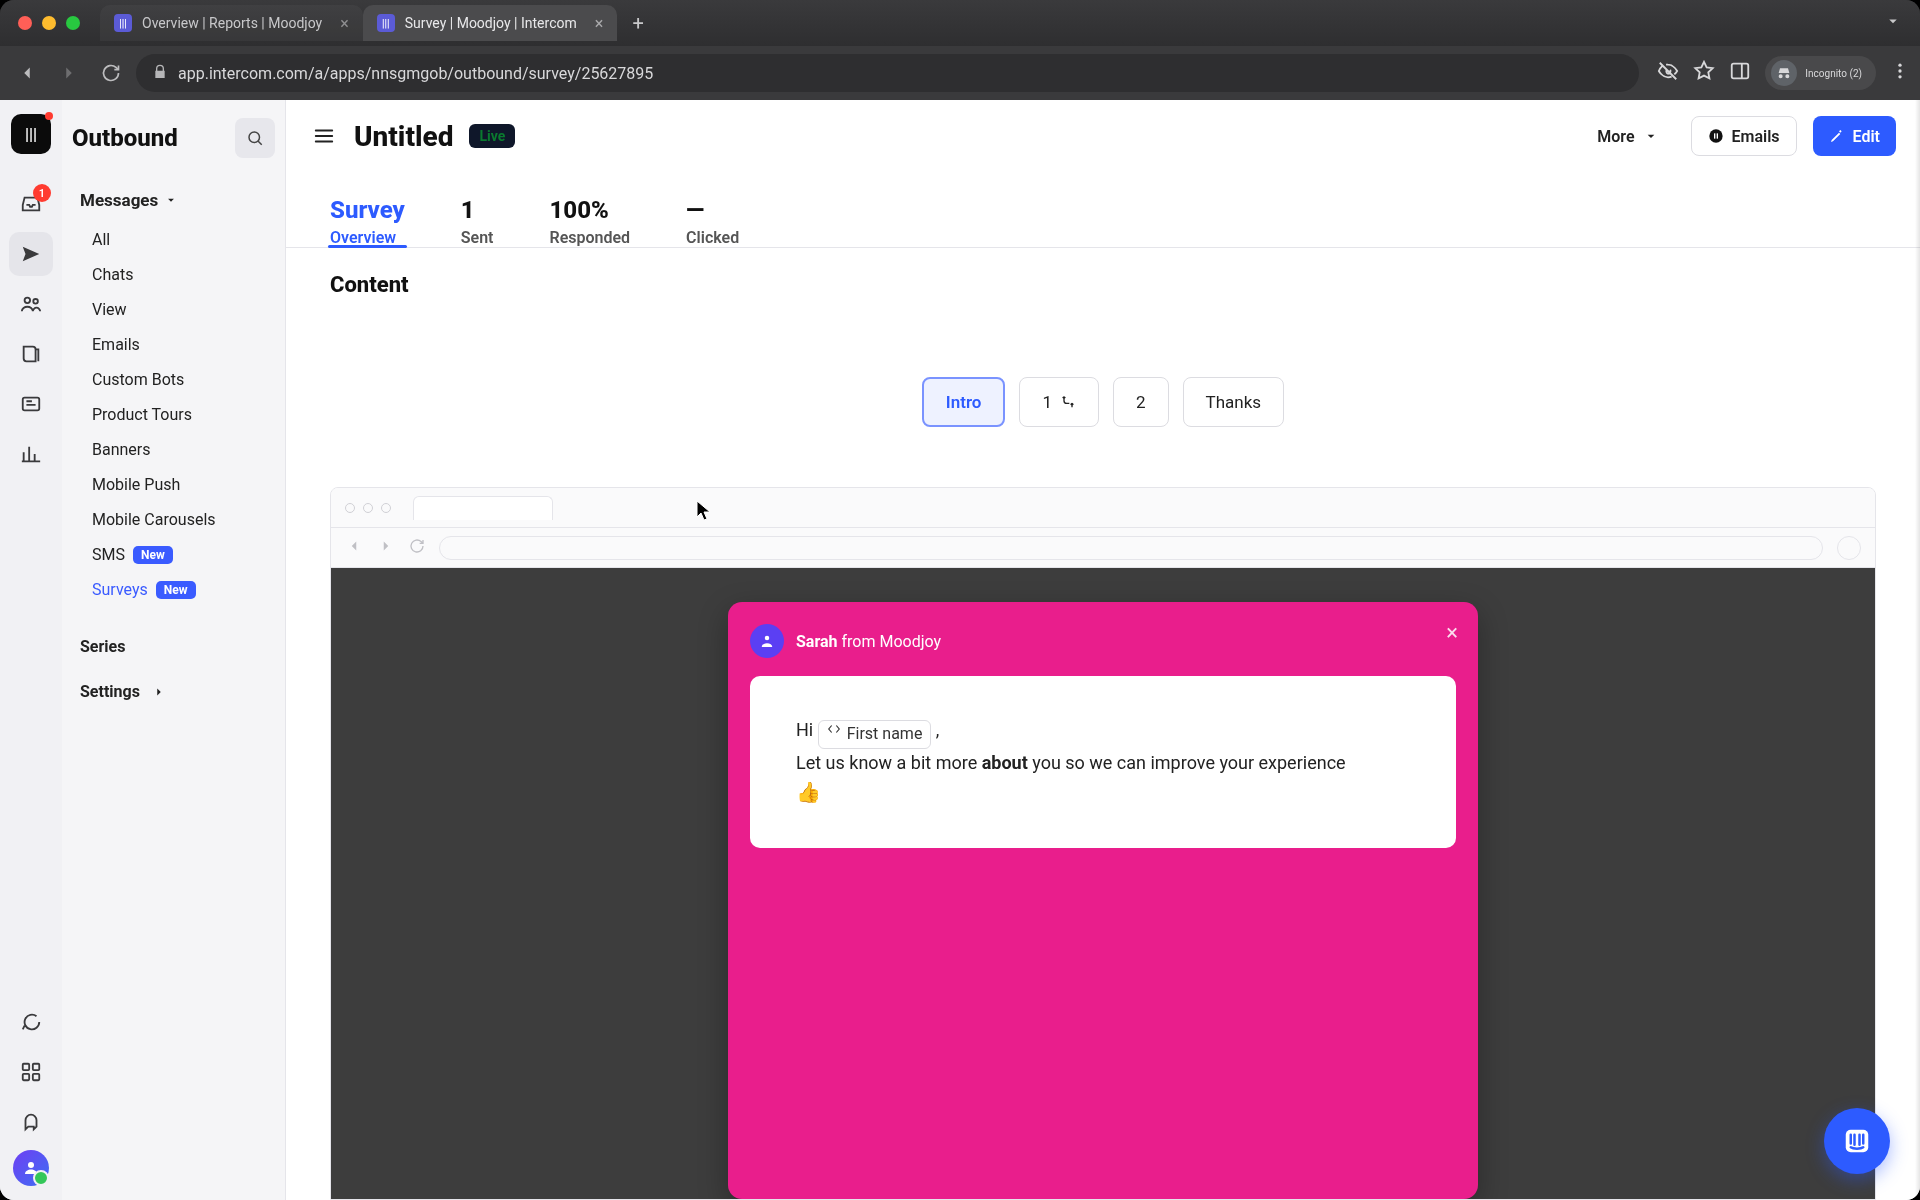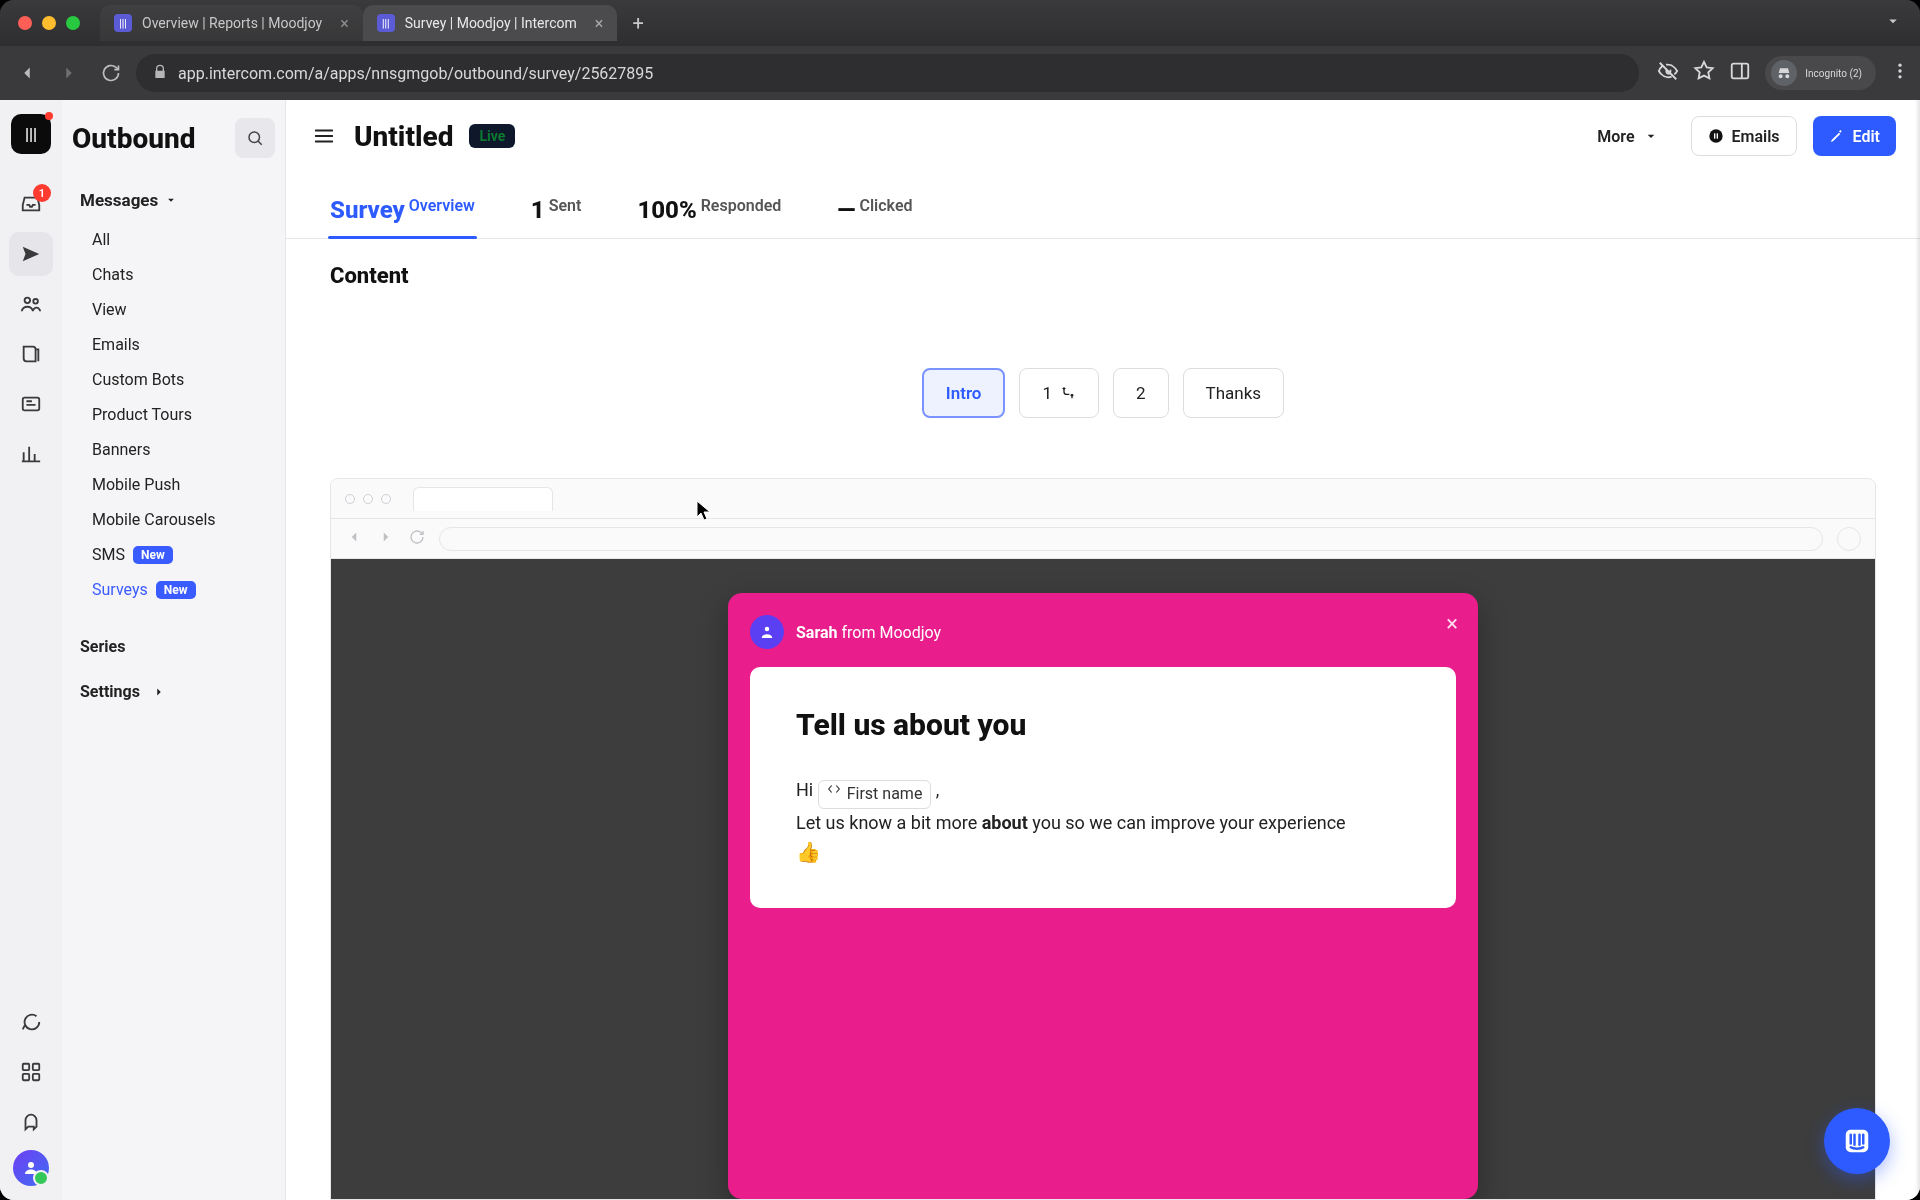--- a/index.html
+++ b/index.html
@@ -107,21 +107,21 @@
   .rail-avatar{width:36px;height:36px;border-radius:50%;
     background:linear-gradient(135deg,#6e3ff3,#3f6ef3);display:flex;align-items:center;justify-content:center;color:#fff;margin-bottom:14px;position:relative;}
   .rail-avatar::after{content:"";position:absolute;bottom:0;right:0;width:12px;height:12px;border-radius:50%;background:#34c759;border:2px solid #f1f1f4;}
 
   
   .sidebar{
     width:224px; background:#f5f5f7; padding:18px 10px 0 10px;
     border-right:1px solid #e5e5ea;
   }
   .sidebar-head{display:flex;align-items:center;gap:10px;}
-  .sidebar-title{font-size:28px;font-weight:800;color:#111;flex:1;}
+  .sidebar-title{font-size:24px;font-weight:800;color:#111;flex:1;}
   .sidebar-search{
     width:40px;height:40px;border-radius:8px;background:#e7e7ec;
     display:flex;align-items:center;justify-content:center;color:#444;
   }
   .sidebar-group{margin-top:26px;}
   .sidebar-group-label{
     display:flex;align-items:center;gap:6px;font-size:17px;font-weight:700;color:#222;
     padding:6px 8px;
   }
   .sidebar-group-label svg{width:14px;height:14px;}
@@ -154,21 +154,21 @@
   .btn.primary{background:#2d5bff;color:#fff;}
   .btn svg{width:16px;height:16px;}
 
   .meta-row{display:flex;align-items:center;gap:14px;padding:0 44px;color:#555;font-size:16px;}
   .meta-row a{color:#555;text-decoration:underline dotted;}
   .meta-avatar{width:24px;height:24px;border-radius:50%;background:linear-gradient(135deg,#6e3ff3,#3f6ef3);display:flex;align-items:center;justify-content:center;color:#fff;font-size:12px;}
   .meta-divider{width:1px;height:22px;background:#dcdce1;margin:0 4px;}
   .meta-link{color:#2d5bff;font-weight:600;display:flex;align-items:center;gap:8px;}
 
   .stat-tabs{display:flex;gap:56px;padding:24px 44px 0 44px;border-bottom:1px solid #e5e5ea;}
-  .stat-tab{display:flex;flex-direction:row;gap:4px;padding-bottom:14px;position:relative;}
+  .stat-tab{display:flex;flex-direction:column;gap:4px;position:relative;}
   .stat-tab.active::after{content:"";position:absolute;left:-2px;right:-2px;bottom:-1px;height:3px;background:#2d5bff;border-radius:2px;}
   .stat-val{font-size:24px;font-weight:800;color:#111;}
   .stat-tab.active .stat-val{color:#2d5bff;}
   .stat-lbl{font-size:16px;color:#555;font-weight:600;}
   .stat-tab.active .stat-lbl{color:#2d5bff;}
 
   .section-h{font-size:22px;font-weight:800;color:#111;padding:24px 44px 0 44px;}
 
   .steps{display:flex;gap:14px;justify-content:center;margin-top:80px;}
   .step{
@@ -550,21 +550,20 @@
               <span class="av">
                 <svg viewBox="0 0 24 24" width="18" height="18" fill="#fff">
                     <circle cx="12" cy="8" r="3"></circle>
                     <path d="M5 20c0-3 3-5 7-5s7 2 7 5"></path>
                   </svg>
               </span>
               <span><strong>Sarah</strong> <span>from Moodjoy</span></span>
             </div>
             <span class="survey-close">×</span>
             <div class="survey-inner">
-              <h2>Tell us about you</h2>
               <p class="survey-line">
                 <span>Hi</span>
                 <span class="token">
                   <svg viewBox="0 0 24 24" fill="none" stroke="currentColor" stroke-width="2">
                       <path d="M8 6l-5 6 5 6M16 6l5 6-5 6"></path>
                     </svg>
                   <span>First name</span>
                 </span>
                 <span>,</span>
               </p>

